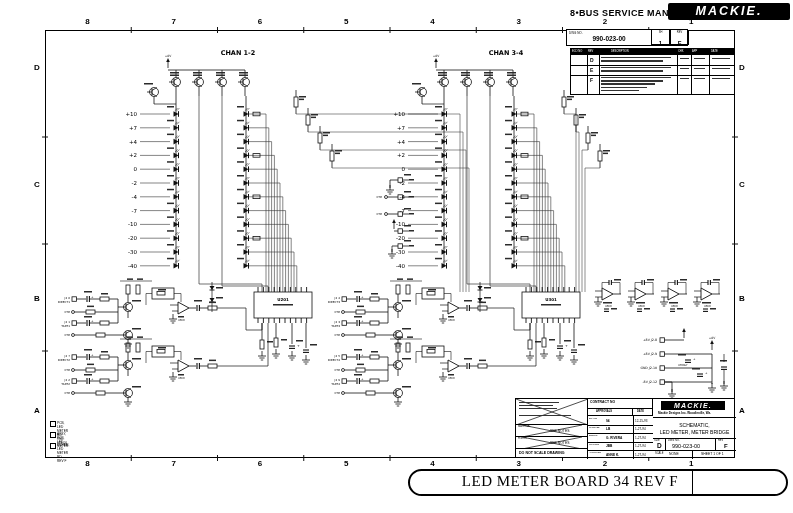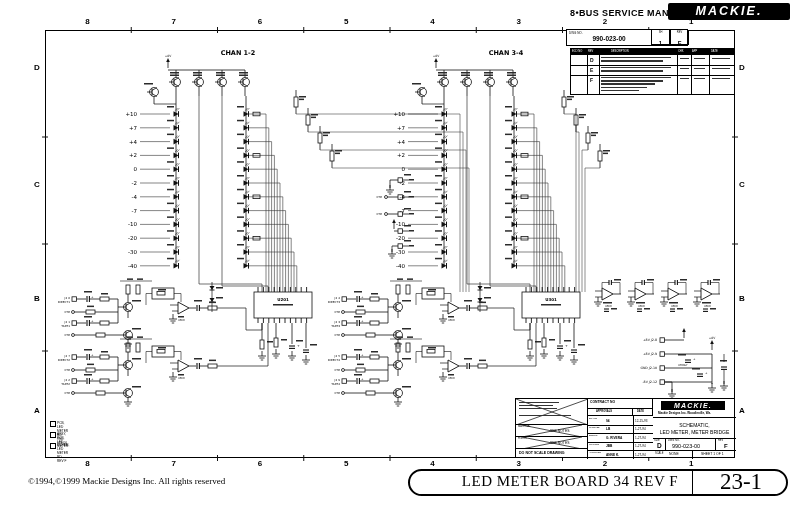--- a/index.html
+++ b/index.html
@@ -1405,15 +1405,13 @@
       <span class="t small" style="left:16px;top:2px;">NONE</span>
     </div>
     <div class="cell" style="left:177px;top:52px;width:43px;height:8px;border-right:none;border-bottom:none;">
       <span class="t small" style="left:8px;top:2px;">SHEET 1 OF 1</span>
     </div>
   </div>
 
   <div class="abs" id="pill"></div>
   <div class="t" id="pilltitle">LED METER BOARD 34 REV F</div>
   <div class="abs" id="pilldiv"></div>
-  <div class="t" id="pillpage">23-1</div>
-  <div class="t" id="copyright">©1994,©1999 Mackie Designs Inc. All rights reserved</div>
 </div>
 
 </body></html>

